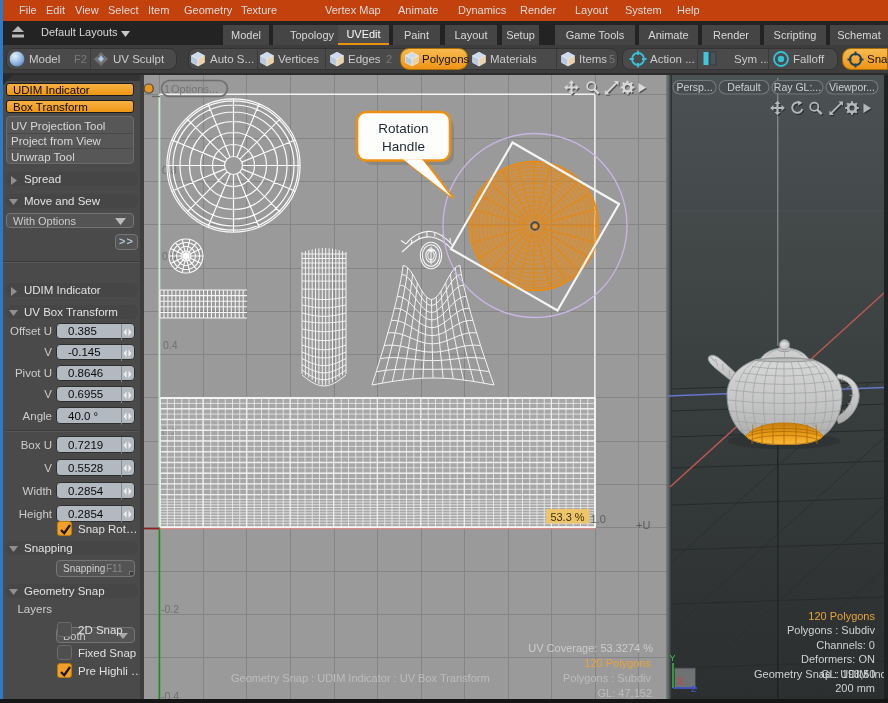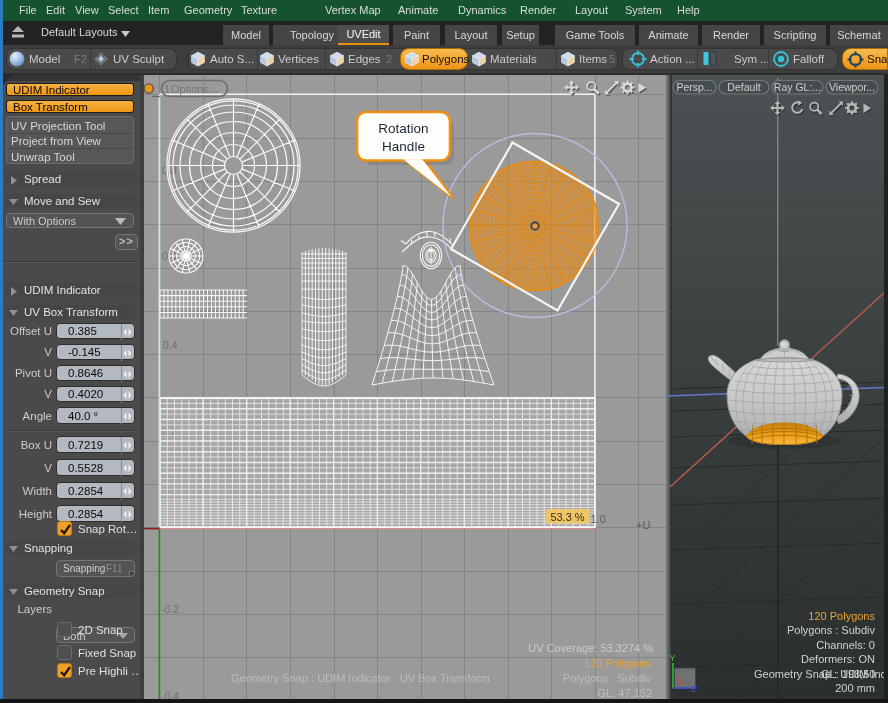--- a/index.html
+++ b/index.html
@@ -1,18 +1,18 @@
 <!DOCTYPE html>
 <html><head><meta charset="utf-8"><style>
 html,body{margin:0;padding:0}
 *{box-sizing:border-box;font-family:"Liberation Sans",sans-serif}
 #win{position:relative;width:888px;height:703px;background:#3d3d3d;overflow:hidden}
 #blue{position:absolute;left:0;top:0;width:3px;height:699px;background:#2e7bc4;z-index:40}
 #bot{position:absolute;left:0;top:699px;width:888px;height:4px;background:#161616;z-index:40}
-.menubar{position:absolute;left:0;top:0;width:888px;height:21px;background:#14532d}
+.menubar{position:absolute;left:0;top:0;width:888px;height:21px;background:#c2410c}
 .menubar span{position:absolute;top:4px;font-size:11px;color:#dcdcdc}
 .row2{position:absolute;left:0;top:21px;width:888px;height:24px;background:#232323}
 .row2 .dl{position:absolute;left:41px;top:5px;font-size:11px;color:#d8d8d8}
 .tab{position:absolute;top:4px;height:20px;background:#454545;color:#d8d8d8;font-size:11px;text-align:center;line-height:20px}
 .tab-act{background:#4e4e4e;color:#fafafa;border-bottom:2.5px solid #e8920e;line-height:18px}
 .row3{position:absolute;left:0;top:45px;width:888px;height:30px;background:#3d3d3d;border-bottom:2px solid #2c2c2c}
 .grp{position:absolute;top:3px;height:22px;background:#4a4a4a;border:1px solid #333;border-radius:8px}
 .row3 .b{position:absolute;top:8px;font-size:11.5px;color:#cccccc;z-index:3}
 .row3 .bk{color:#111}
 .row3 .bf{position:absolute;top:8px;font-size:11px;color:#7a7a7a;z-index:3}
@@ -227,21 +227,21 @@
 <div class="fbox" style="top:289.8px">
         <span>0.8646</span>
         <svg width="13" height="16.5" style="position:absolute;right:0;top:0">
           <path d="M0.5,0V16.5" stroke="#8a8a8a" stroke-width="1"></path>
           <path d="M5.5,4.5L2.5,8.25L5.5,12Z" fill="#f0f0f0"></path>
           <path d="M7.5,4.5L10.5,8.25L7.5,12Z" fill="#f0f0f0"></path>
         </svg>
       </div>
 <div class="flab" style="top:313.4px">V</div>
 <div class="fbox" style="top:310.9px">
-        <span>0.4020</span>
+        <span>0.6955</span>
         <svg width="13" height="16.5" style="position:absolute;right:0;top:0">
           <path d="M0.5,0V16.5" stroke="#8a8a8a" stroke-width="1"></path>
           <path d="M5.5,4.5L2.5,8.25L5.5,12Z" fill="#f0f0f0"></path>
           <path d="M7.5,4.5L10.5,8.25L7.5,12Z" fill="#f0f0f0"></path>
         </svg>
       </div>
 <div class="flab" style="top:334.5px">Angle</div>
 <div class="fbox" style="top:332px">
         <span>40.0 °</span>
         <svg width="13" height="16.5" style="position:absolute;right:0;top:0">

